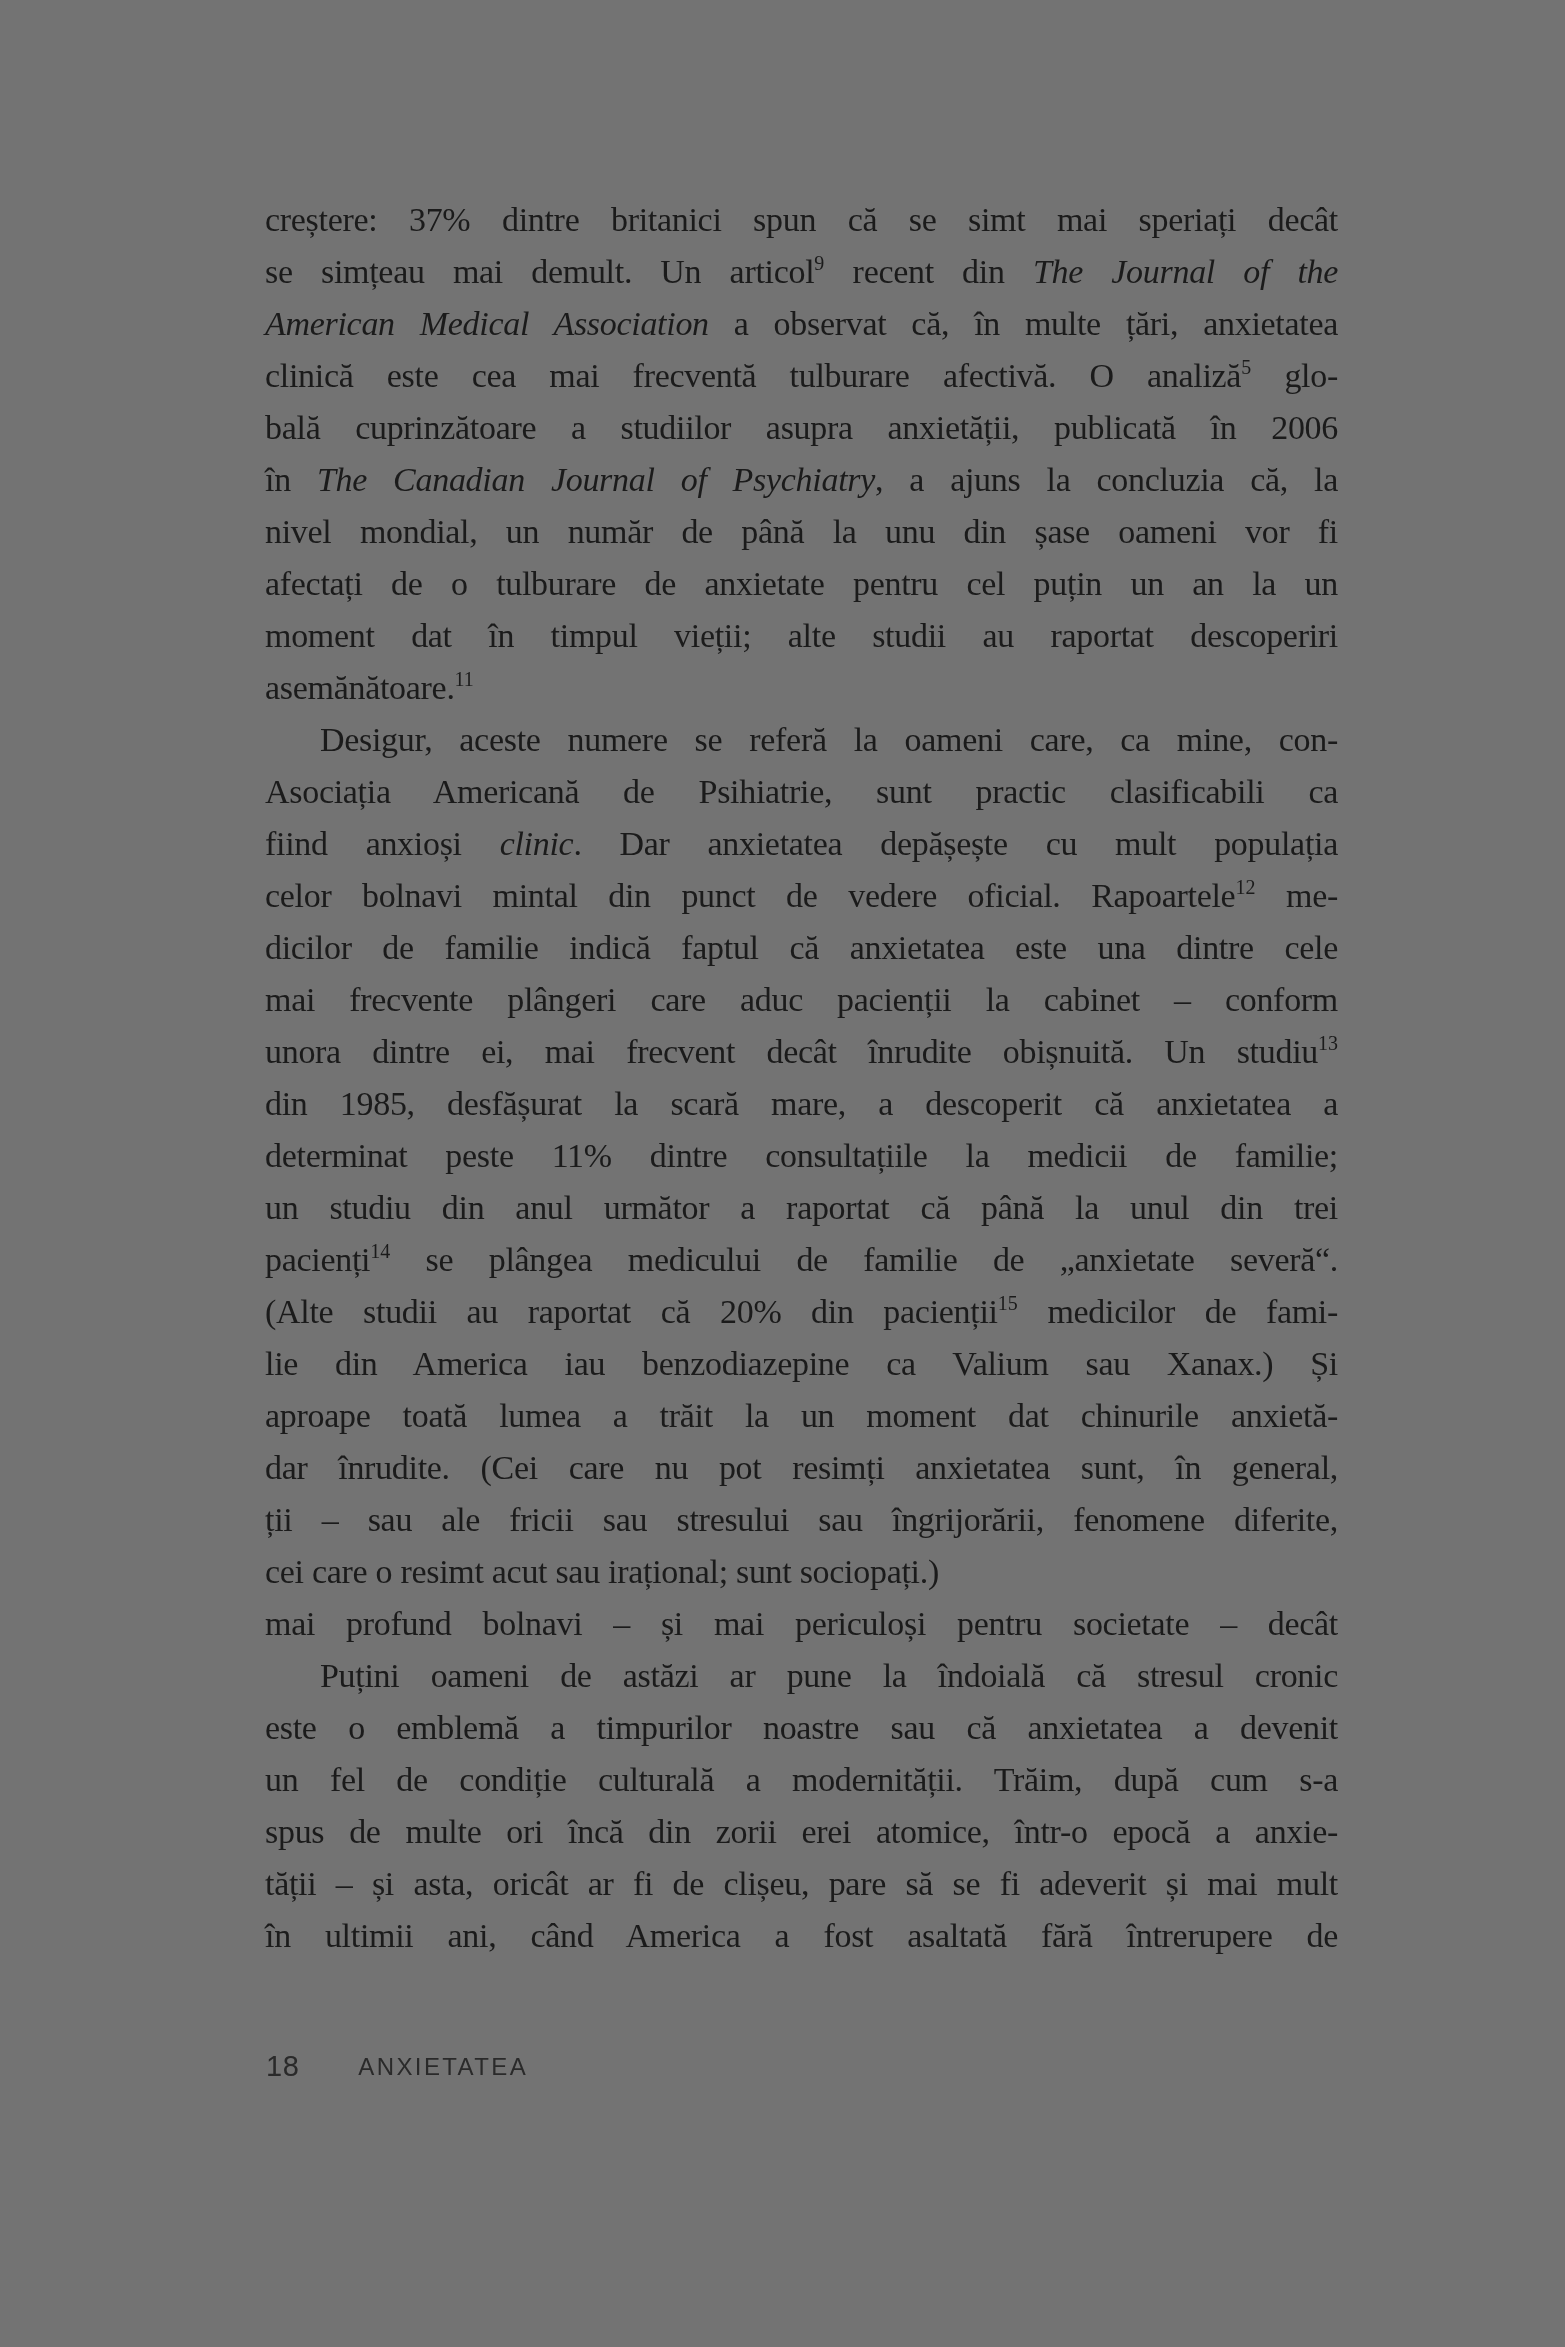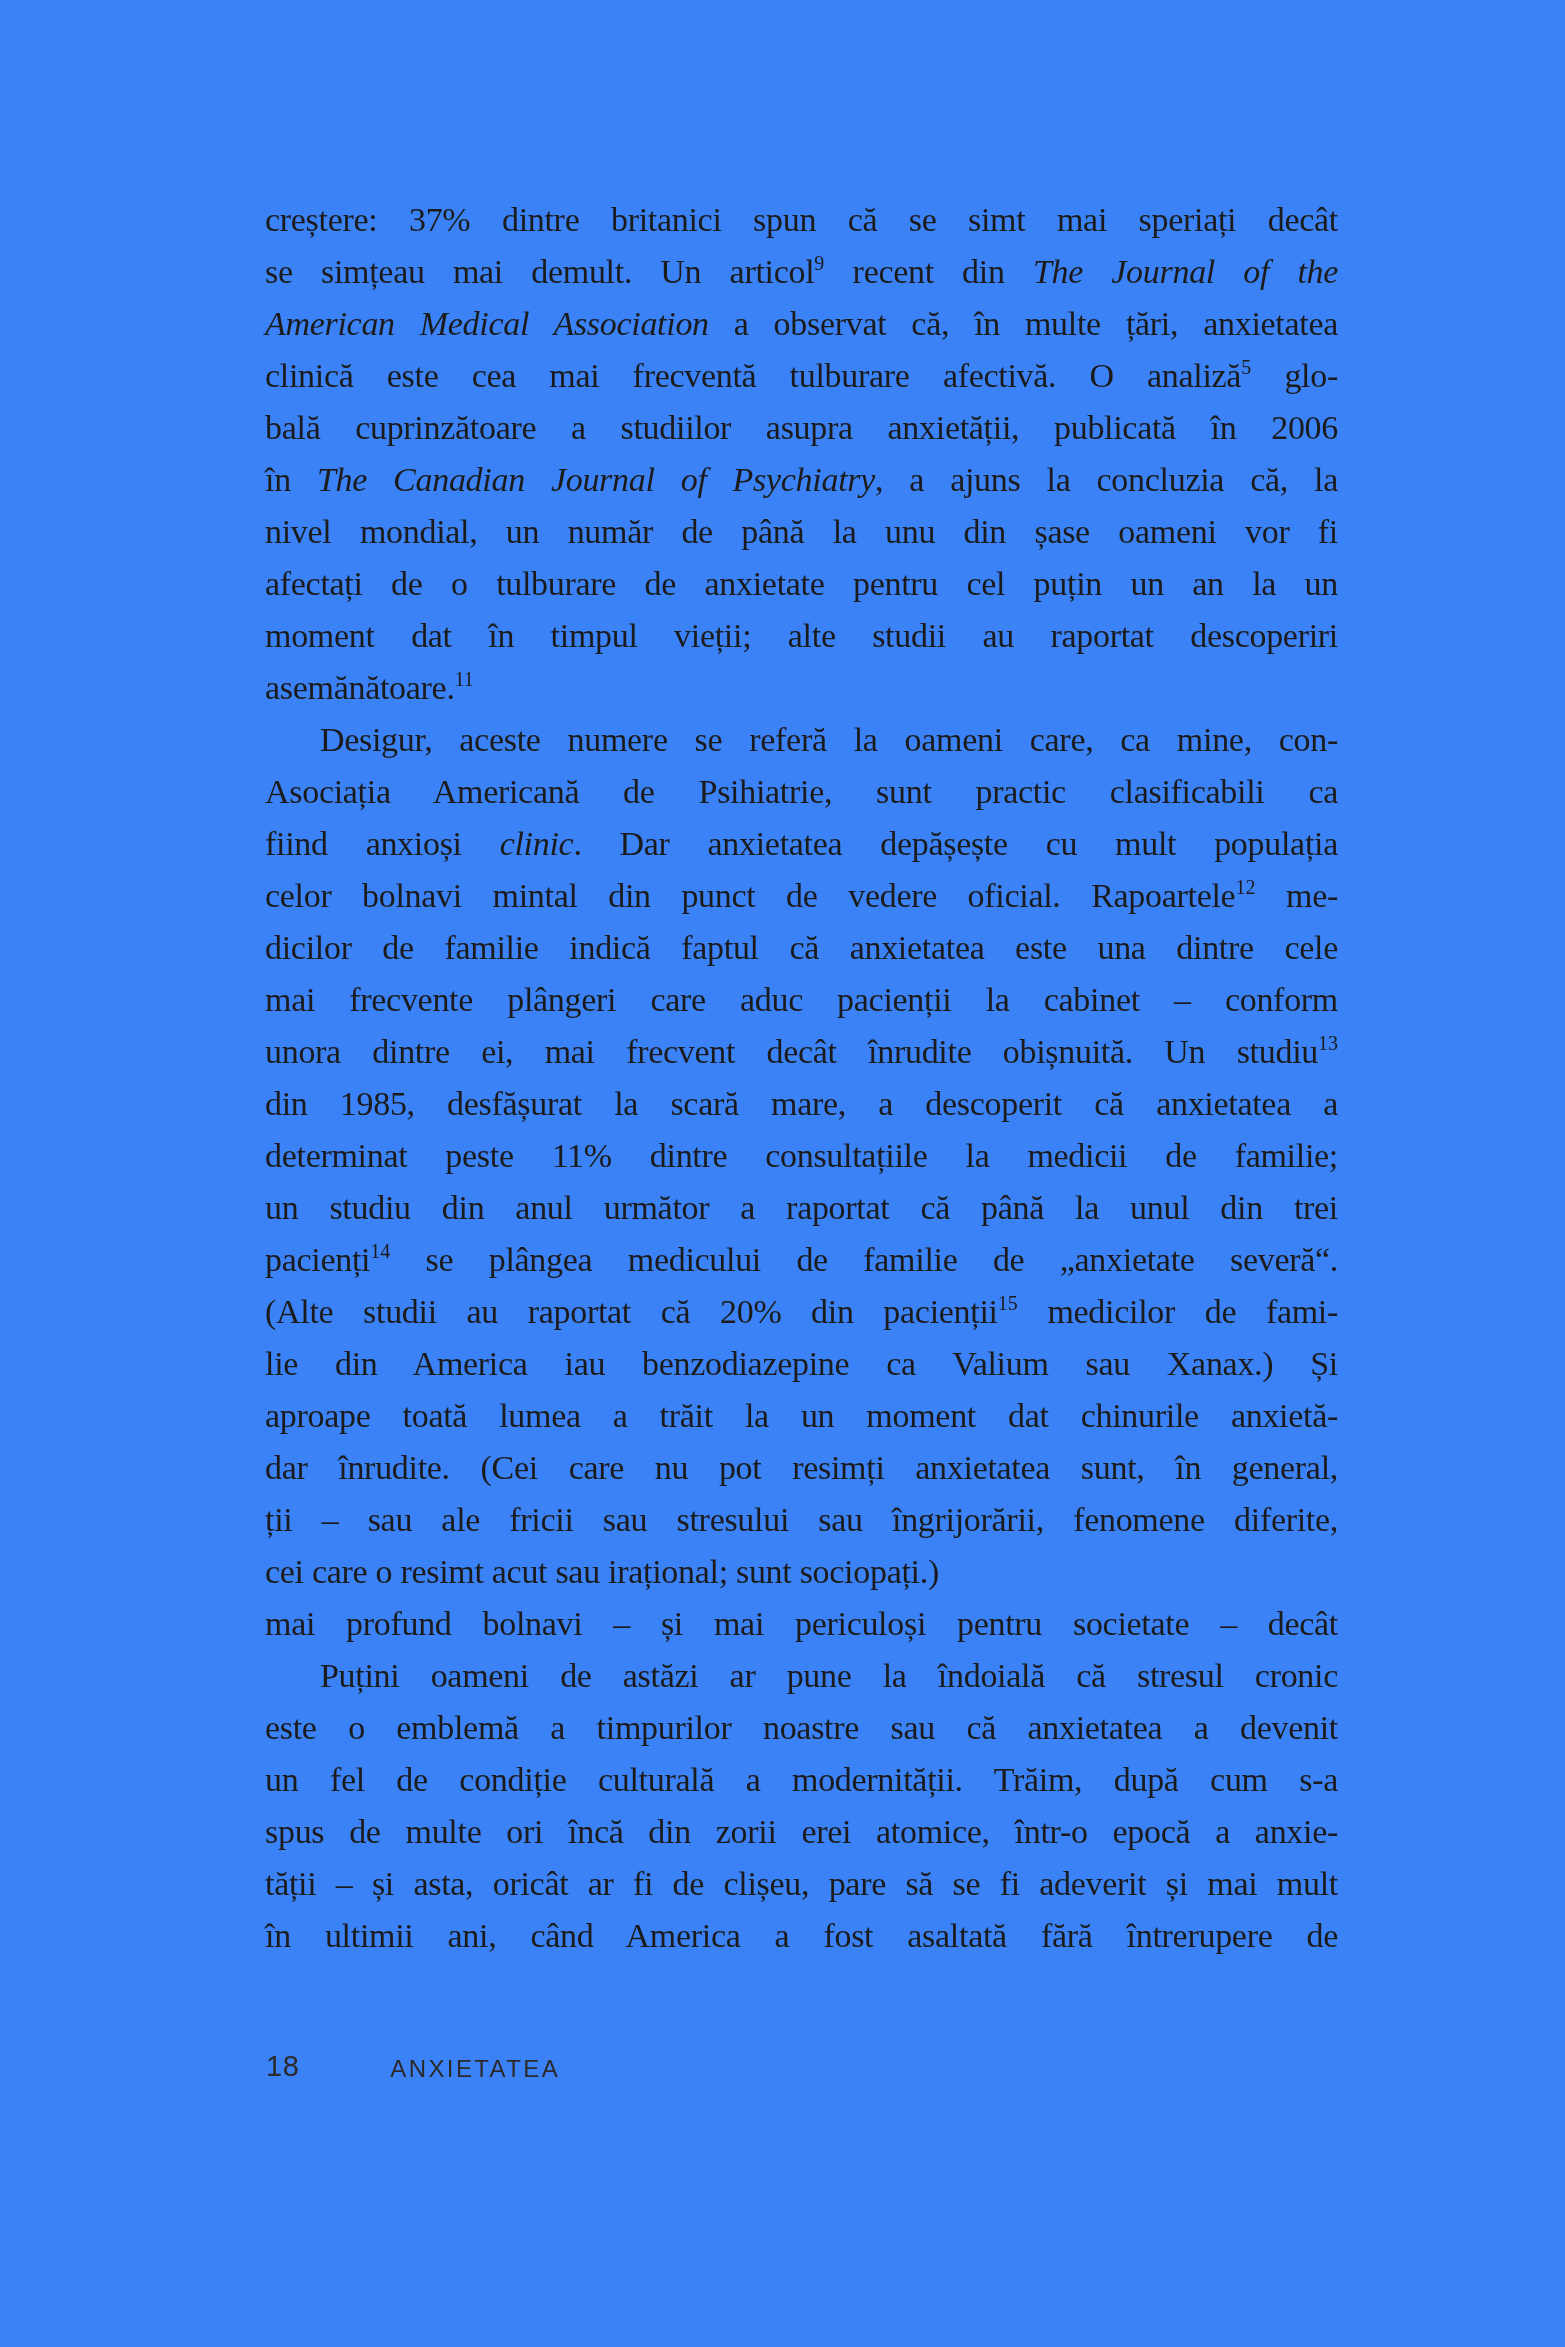--- a/index.html
+++ b/index.html
@@ -11,21 +11,21 @@
     width: 1565px;
     height: 2348px;
     position: relative;
     overflow: hidden;
     font-family: "Liberation Serif", serif;
     color: #1b1b1b;
   }
   .page {
     position: absolute;
     inset: 0;
-    background: #3b82f6;
+    background: #737373;
   }
   .text-block {
     position: absolute;
     left: 265px;
     top: 194px;
     width: 1073px;
   }
   .line {
     height: 52px;
     line-height: 52px;
@@ -51,24 +51,23 @@
     letter-spacing: 0;
     position: relative;
     top: -13.2px;
     line-height: 0;
   }
   .footer {
     position: absolute;
     left: 266px;
     top: 2050px;
     display: flex;
-    align-items: flex-end;
+    align-items: center;
     font-family: "Liberation Sans", sans-serif;
     color: #2a2a2a;
-    gap: 32px;
   }
   .footer .page-num {
     font-size: 29px;
     letter-spacing: 0.5px;
   }
   .footer .running-title {
     font-size: 24px;
     letter-spacing: 2.4px;
     margin-left: 59px;
     font-weight: 400;

